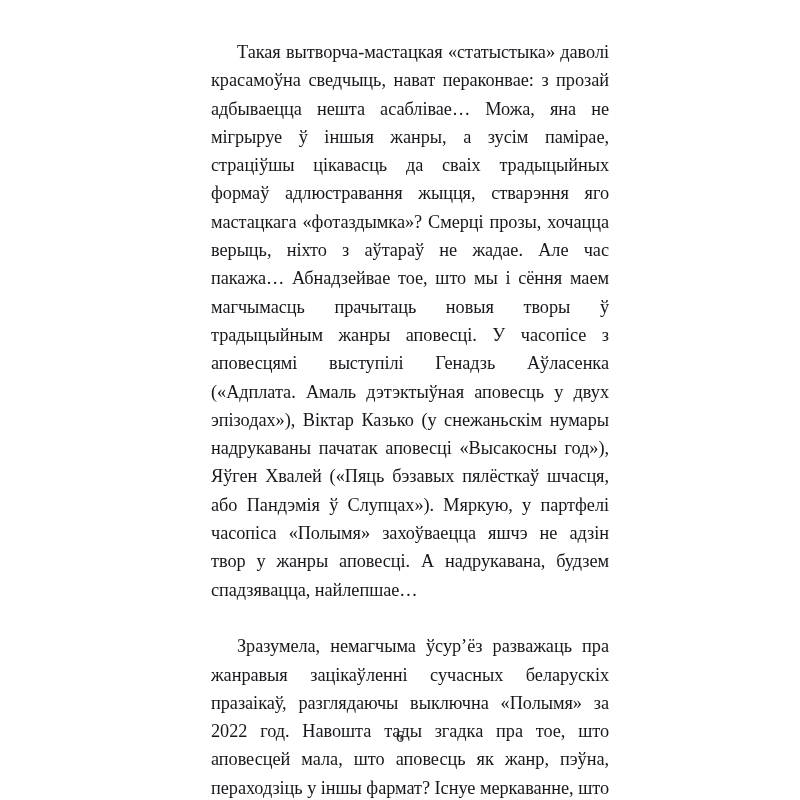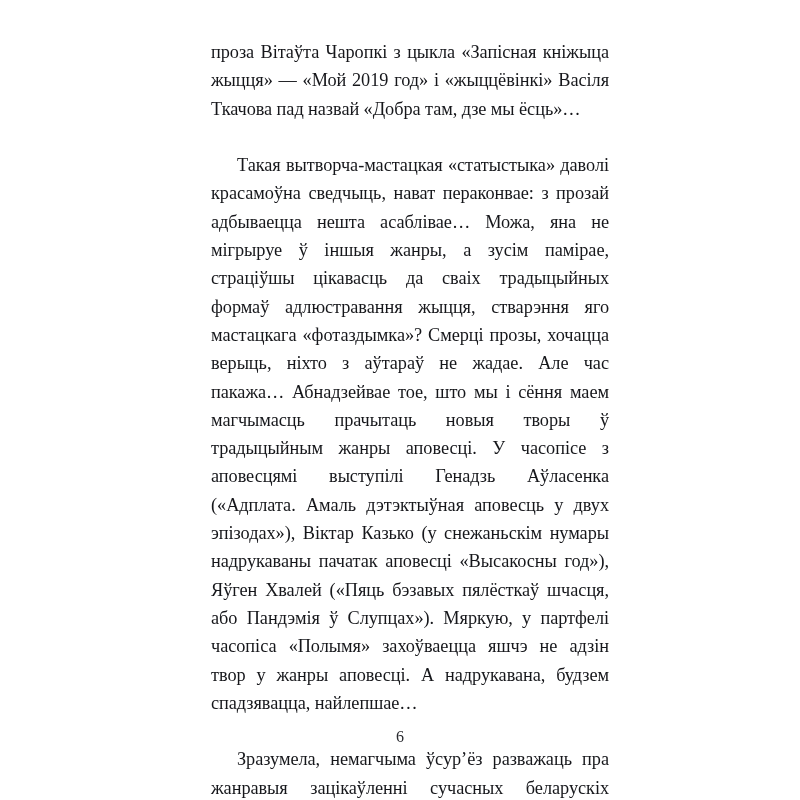--- a/index.html
+++ b/index.html
@@ -71,21 +71,20 @@
     font-family: "Liberation Serif", "DejaVu Serif", serif;
   }
 </style>
 </head>
 <body>
 
 <div class="page">
 
   <div class="text-block">
 
-    <p class="para continued gap-after">проза Вітаўта Чаропкі з цыкла «Запісная кніжыца жыцця» — «Мой 2019 год» і «жыццёвінкі» Васіля Ткачова пад назвай «Добра там, дзе мы ёсць»…</p>
 
     <p class="para indented gap-after">Такая вытворча-мастацкая «статыстыка» даволі красамоўна сведчыць, нават пераконвае: з прозай адбываецца нешта асаблівае… Можа, яна не мігрыруе ў іншыя жанры, а зусім памірае, страціўшы цікавасць да сваіх традыцыйных формаў адлюстравання жыцця, стварэння яго мастацкага «фотаздымка»? Смерці прозы, хочацца верыць, ніхто з аўтараў не жадае. Але час пакажа… Абнадзейвае тое, што мы і сёння маем магчымасць прачытаць новыя творы ў традыцыйным жанры аповесці. У часопісе з аповесцямі выступілі Генадзь Аўласенка («Адплата. Амаль дэтэктыўная аповесць у двух эпізодах»), Віктар Казько (у снежаньскім нумары надрукаваны пачатак аповесці «Высакосны год»), Яўген Хвалей («Пяць бэзавых пялёсткаў шчасця, або Пандэмія ў Слупцах»). Мяркую, у партфелі часопіса «Полымя» захоўваецца яшчэ не адзін твор у жанры аповесці. А надрукавана, будзем спадзявацца, найлепшае…</p>
 
     <p class="para indented">Зразумела, немагчыма ўсур’ёз разважаць пра жанравыя зацікаўленні сучасных беларускіх празаікаў, разглядаючы выключна «Полымя» за 2022 год. Навошта тады згадка пра тое, што аповесцей мала, што аповесць як жанр, пэўна, пераходзіць у іншы фармат? Існуе меркаванне, што творцаў сілкуе мастацкая і грамадзянская</p>
 
   </div>
 
   <div class="folio">6</div>
 
 </div>

